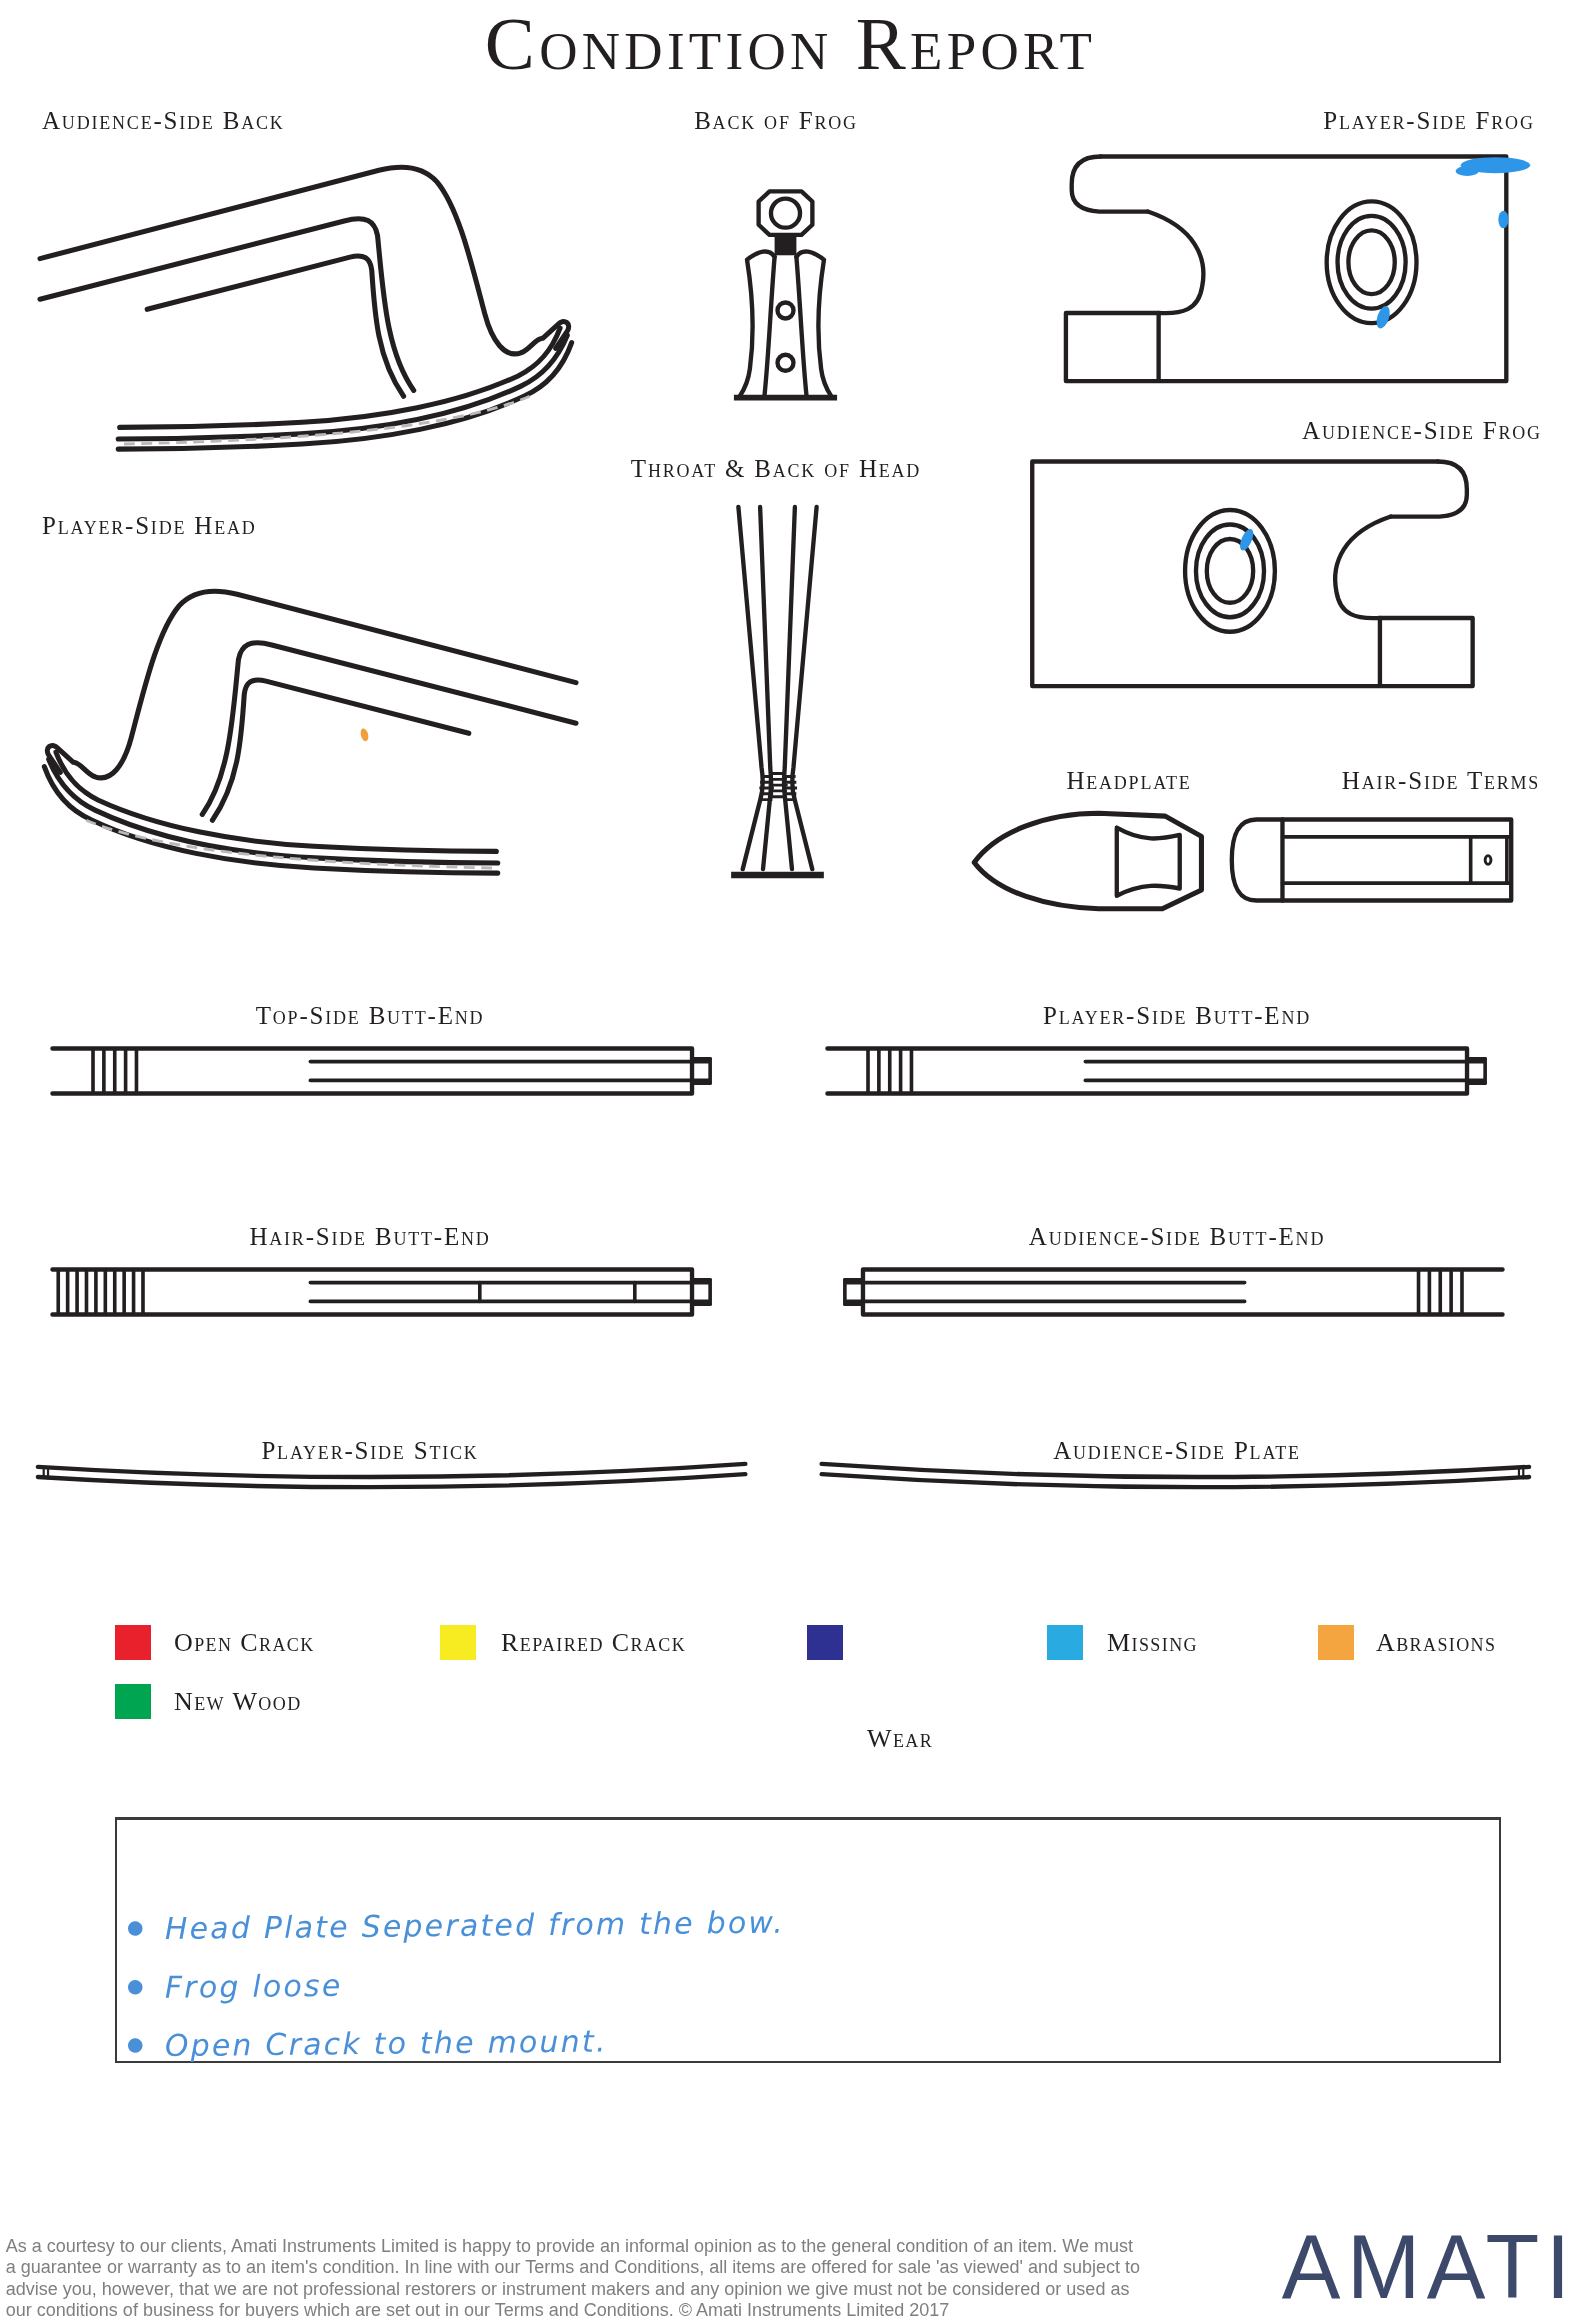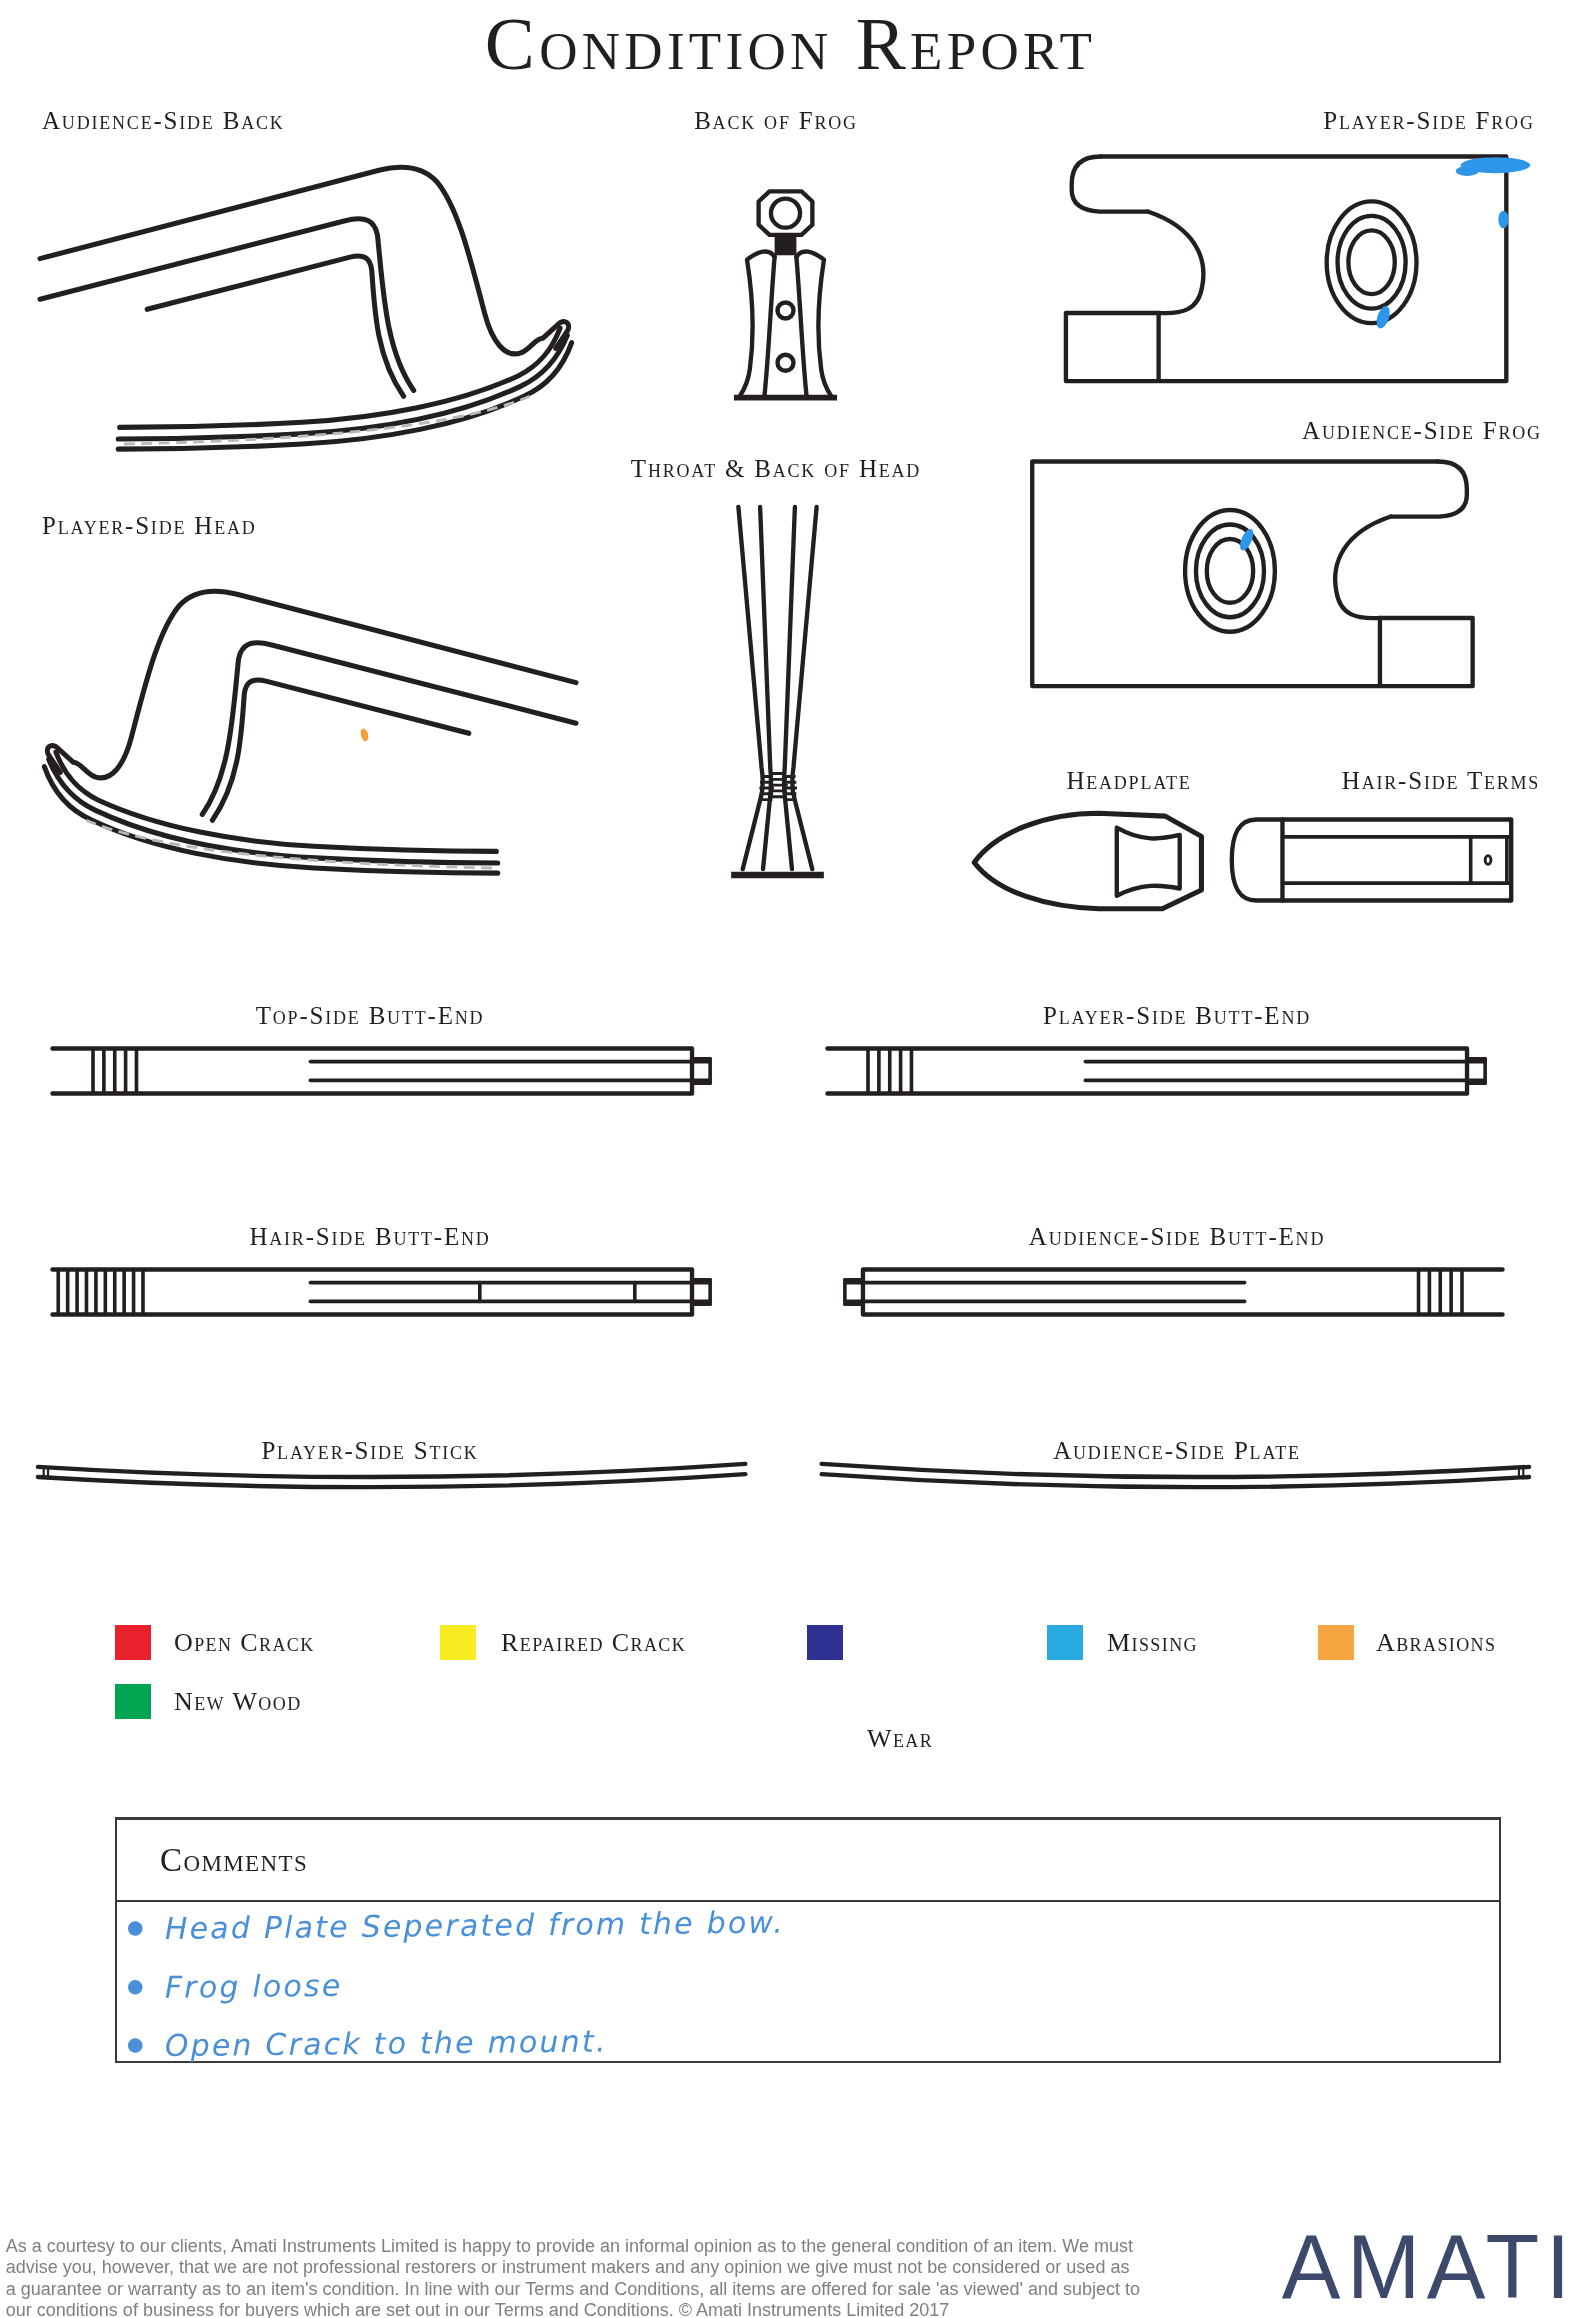--- a/index.html
+++ b/index.html
@@ -213,39 +213,36 @@
   <div class="abs legend-swatch" style="left: 807px; top: 1625px; background: rgb(46, 49, 146);"></div>
   <div class="abs legend-label" style="left:867px;top:1676px;margin-top:48px;">Wear</div>
   <div class="abs legend-swatch" style="left: 1047px; top: 1625px; background: rgb(41, 171, 226);"></div>
   <div class="abs legend-label" style="left:1107px;top:1628px;">Missing</div>
   <div class="abs legend-swatch" style="left: 1318px; top: 1625px; background: rgb(245, 165, 63);"></div>
   <div class="abs legend-label" style="left:1376px;top:1628px;">Abrasions</div>
   <div class="abs legend-swatch" style="left: 115px; top: 1684px; background: rgb(0, 165, 81);"></div>
   <div class="abs legend-label" style="left:174px;top:1687px;">New Wood</div>
 
   <div class="abs comments-box">
-    <div class="comments-header">
-      <span class="comments-title">Comments</span>
-    </div>
     <div class="hw" style="top:88px;">
       <span class="b">●</span>
       <span>Head Plate Seperated from the bow.</span>
     </div>
     <div class="hw" style="top:149px;">
       <span class="b">●</span>
       <span>Frog loose</span>
     </div>
     <div class="hw" style="top:206px;">
       <span class="b">●</span>
       <span>Open Crack to the mount.</span>
     </div>
   </div>
 
   <div class="abs footer">
     <div>As a courtesy to our clients, Amati Instruments Limited is happy to provide an informal opinion as to the general condition of an item. We must</div>
+    <div>a guarantee or warranty as to an item's condition. In line with our Terms and Conditions, all items are offered for sale 'as viewed' and subject to</div>
     <div>advise you, however, that we are not professional restorers or instrument makers and any opinion we give must not be considered or used as</div>
-    <div>a guarantee or warranty as to an item's condition. In line with our Terms and Conditions, all items are offered for sale 'as viewed' and subject to</div>
     <div>our conditions of business for buyers which are set out in our Terms and Conditions. © Amati Instruments Limited 2017</div>
   </div>
   <div class="abs brand">AMATI</div>
 
 </div>
 
 
 </body></html>

